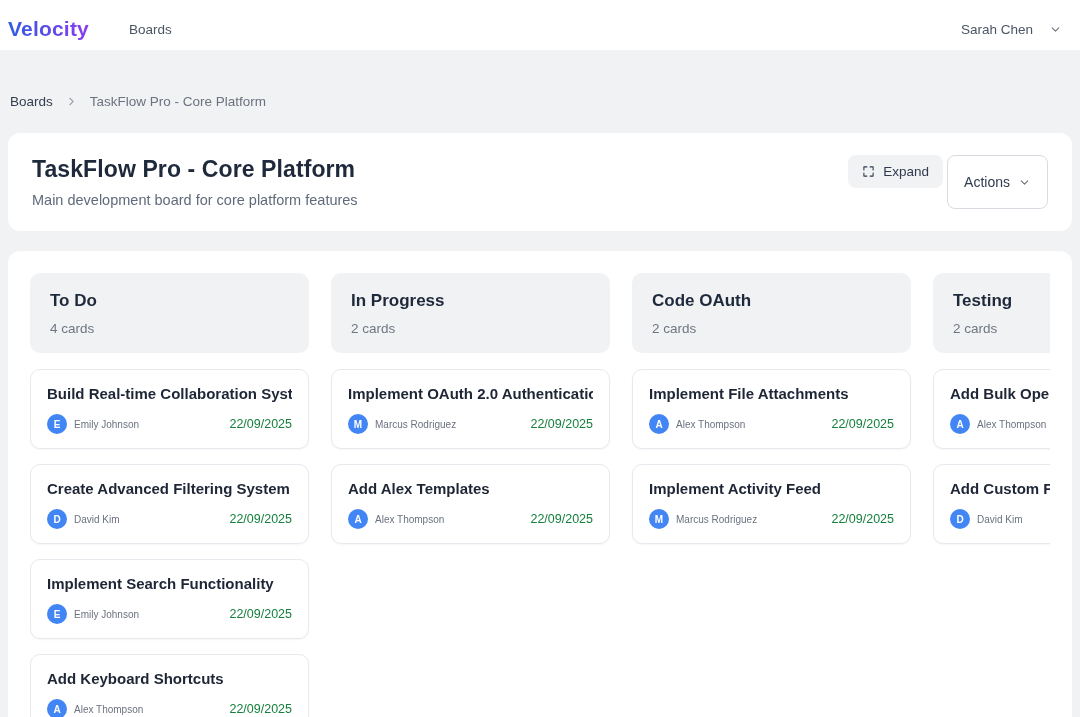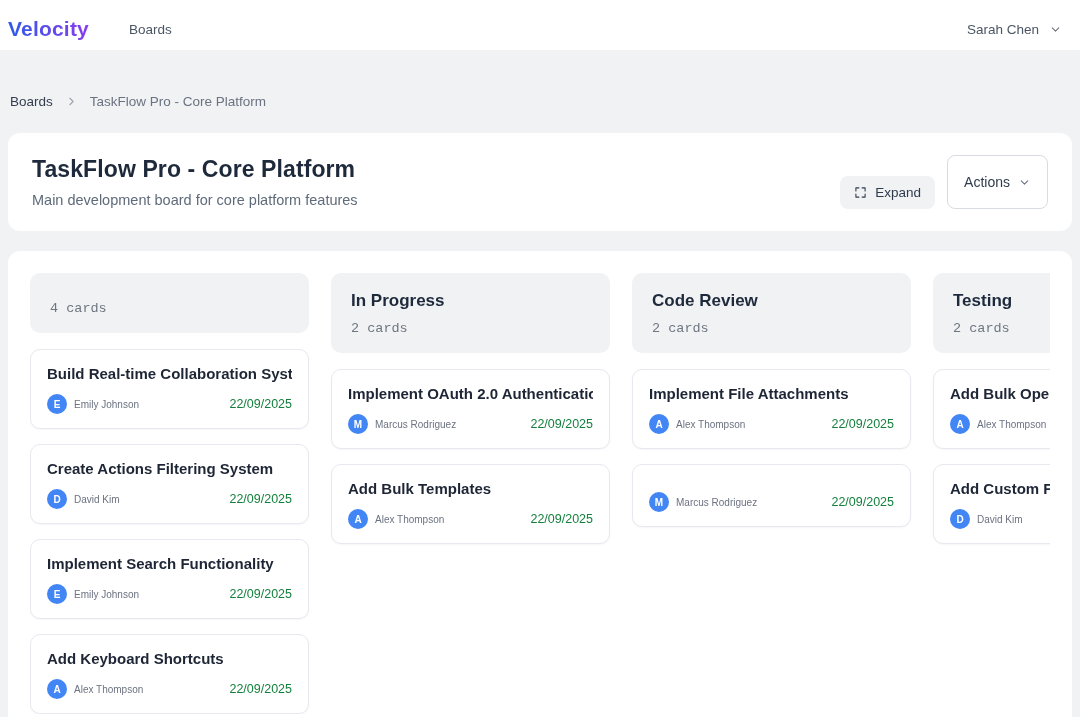--- a/index.html
+++ b/index.html
@@ -28,21 +28,21 @@
     -webkit-text-fill-color: transparent;
     color: #5b45e0;
     cursor: pointer;
   }
   .nav-links { margin-left: 40px; display: flex; gap: 24px; }
   .nav-link { font-size: 13.5px; color: #4b5563; text-decoration: none; cursor: pointer; }
   .user-menu {
     margin-left: auto;
     display: flex;
     align-items: center;
-    gap: 10px;
+    gap: 16px;
     cursor: pointer;
   }
   .user-name { font-size: 13.5px; color: #4b5563; }
   .chev { width: 13px; height: 13px; stroke: #6b7280; fill: none; stroke-width: 2; stroke-linecap: round; stroke-linejoin: round; }
 
   
   .page { padding: 0 8px; }
 
   .breadcrumb {
     display: flex;
@@ -59,21 +59,21 @@
   .header-panel {
     background: #ffffff;
     border-radius: 12px;
     padding: 22px 24px;
     display: flex;
     align-items: center;
     justify-content: space-between;
   }
   .page-title { font-size: 23px; font-weight: 700; color: #1e293b; letter-spacing: .1px; }
   .page-subtitle { margin-top: 9px; font-size: 14.5px; color: #5f6b7a; }
-  .header-actions { display: flex; align-items: flex-end; gap: 12px; }
+  .header-actions { display: flex; align-items: flex-start; gap: 4px; }
   .btn {
     display: inline-flex;
     align-items: center;
     gap: 8px;
     font-family: inherit;
     font-size: 13.5px;
     color: #2f3b4d;
     border-radius: 8px;
     cursor: pointer;
   }
@@ -91,21 +91,21 @@
   }
   .columns-viewport { overflow: hidden; }
   .columns { display: flex; gap: 22px; }
   .kanban-column { width: 279px; flex: 0 0 279px; }
   .column-header {
     background: #f0f2f4;
     border-radius: 10px;
     padding: 18px 20px 17px;
   }
   .column-title { font-size: 17px; font-weight: 700; color: #1e293b; }
-  .column-count { margin-top: 10px; font-size: 13.5px; color: #6e7681; font-family: Liberation Mono, monospace; }
+  .column-count { margin-top: 10px; font-size: 13.5px; color: #6e7681; }
   .card-list { margin-top: 16px; display: flex; flex-direction: column; gap: 15px; }
   .task-card {
     background: #ffffff;
     border: 1px solid #e7e9ee;
     border-radius: 10px;
     padding: 15px 16px 14px;
     box-shadow: 0 1px 2px rgba(16,24,40,.04);
     cursor: pointer;
   }
   .card-title { font-size: 15px; font-weight: 600; color: #1e2636; white-space: nowrap; overflow: hidden; }
@@ -180,35 +180,36 @@
           </svg>
       </button>
     </div>
   </section>
 
   <section class="board-panel">
     <div class="columns-viewport">
       <div class="columns" id="columns">
           <div class="kanban-column">
     <div class="column-header">
+      <div class="column-title">To Do</div>
       <div class="column-count">4 cards</div>
     </div>
     <div class="card-list">
               <div class="task-card">
     <div class="card-title">Build Real-time Collaboration System</div>
     <div class="card-meta">
       <div class="assignee">
         <span class="avatar">E</span>
         <span class="assignee-name">Emily Johnson</span>
       </div>
       <span class="due-date">22/09/2025</span>
     </div>
   </div>
               <div class="task-card">
-    <div class="card-title">Create Actions Filtering System</div>
+    <div class="card-title">Create Advanced Filtering System</div>
     <div class="card-meta">
       <div class="assignee">
         <span class="avatar">D</span>
         <span class="assignee-name">David Kim</span>
       </div>
       <span class="due-date">22/09/2025</span>
     </div>
   </div>
               <div class="task-card">
     <div class="card-title">Implement Search Functionality</div>
@@ -242,48 +243,49 @@
     <div class="card-title">Implement OAuth 2.0 Authentication</div>
     <div class="card-meta">
       <div class="assignee">
         <span class="avatar">M</span>
         <span class="assignee-name">Marcus Rodriguez</span>
       </div>
       <span class="due-date">22/09/2025</span>
     </div>
   </div>
               <div class="task-card">
-    <div class="card-title">Add Bulk Templates</div>
+    <div class="card-title">Add Alex Templates</div>
     <div class="card-meta">
       <div class="assignee">
         <span class="avatar">A</span>
         <span class="assignee-name">Alex Thompson</span>
       </div>
       <span class="due-date">22/09/2025</span>
     </div>
   </div>
             </div>
   </div>
           <div class="kanban-column">
     <div class="column-header">
-      <div class="column-title">Code Review</div>
+      <div class="column-title">Code OAuth</div>
       <div class="column-count">2 cards</div>
     </div>
     <div class="card-list">
               <div class="task-card">
     <div class="card-title">Implement File Attachments</div>
     <div class="card-meta">
       <div class="assignee">
         <span class="avatar">A</span>
         <span class="assignee-name">Alex Thompson</span>
       </div>
       <span class="due-date">22/09/2025</span>
     </div>
   </div>
               <div class="task-card">
+    <div class="card-title">Implement Activity Feed</div>
     <div class="card-meta">
       <div class="assignee">
         <span class="avatar">M</span>
         <span class="assignee-name">Marcus Rodriguez</span>
       </div>
       <span class="due-date">22/09/2025</span>
     </div>
   </div>
             </div>
   </div>

